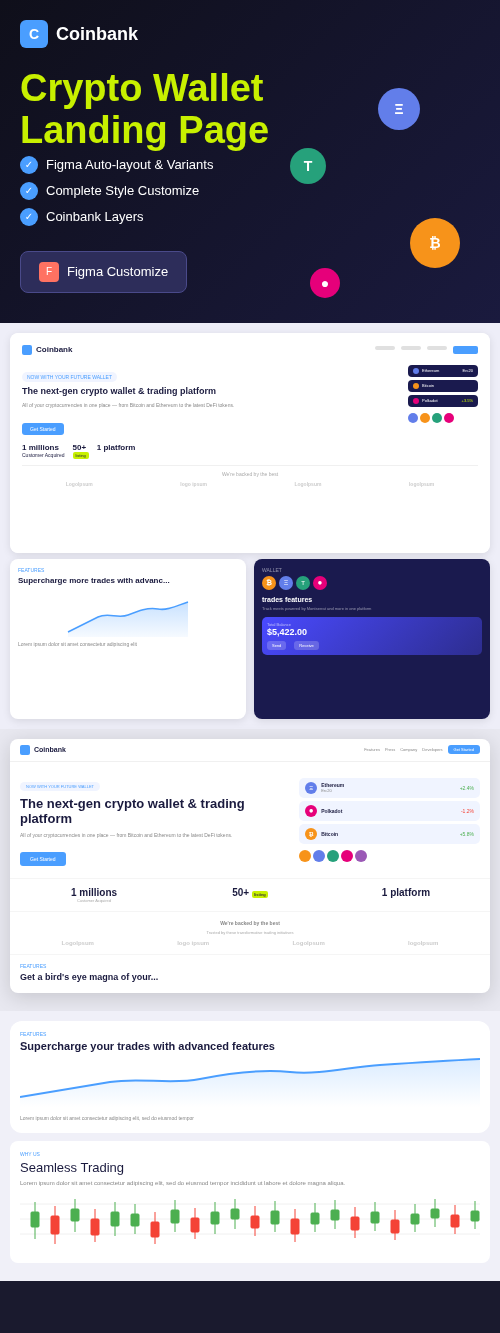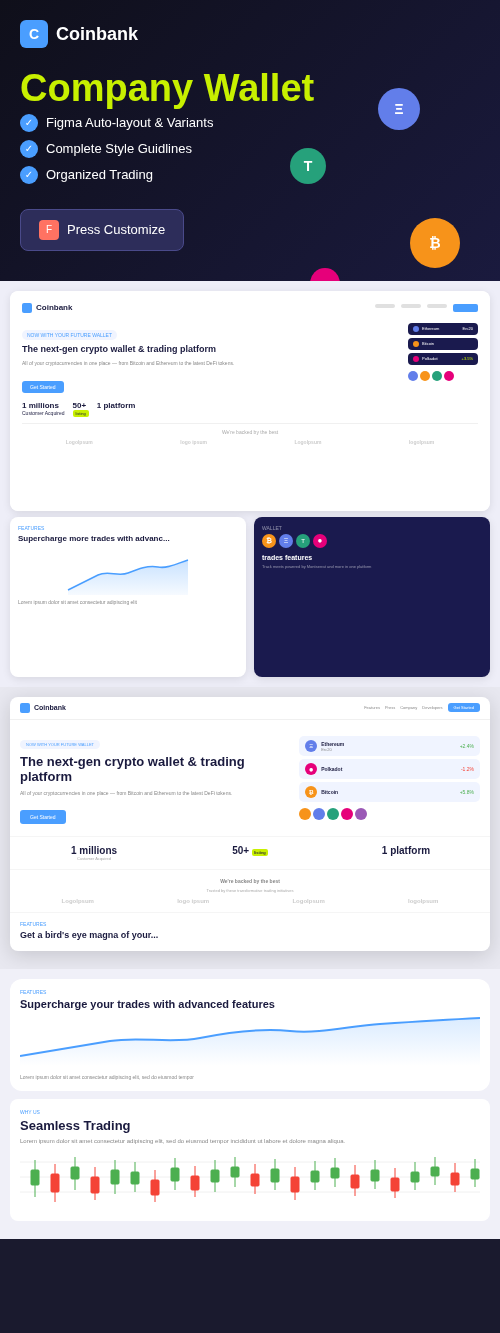--- a/index.html
+++ b/index.html
@@ -311,41 +311,42 @@
 <body>
 
 <div class="header-section">
   <div class="brand-logo">
     <div class="logo-icon">C</div>
     <span class="logo-text">Coinbank</span>
   </div>
 
   <div style="position:relative;">
     <div class="main-title">
-      <div class="line1">Company Wallet</div>
+      <div class="line1">Crypto Wallet</div>
+      <div class="line2">Landing Page</div>
     </div>
 
     <ul class="features-list">
       <li>
         <span class="check-icon">✓</span>
         <span>Figma Auto-layout &amp; Variants</span>
       </li>
       <li>
         <span class="check-icon">✓</span>
-        <span>Complete Style Guidlines</span>
+        <span>Complete Style Customize</span>
       </li>
       <li>
         <span class="check-icon">✓</span>
-        <span>Organized Trading</span>
+        <span>Coinbank Layers</span>
       </li>
     </ul>
 
     <button class="easy-customize-btn">
       <span class="figma-icon">F</span>
-      <span>Press Customize</span>
+      <span>Figma Customize</span>
     </button>
 
     
     <div class="floating-icons">
       <div class="float-icon tether">T</div>
       <div class="float-icon eth">Ξ</div>
       <div class="float-icon btc">₿</div>
       <div class="float-icon dot">●</div>
     </div>
   </div>
@@ -454,20 +455,28 @@
         <div style="display:flex; gap:3px; margin-bottom:6px;">
           <div style="width:14px;height:14px;background:#f7931a;border-radius:50%;display:flex;align-items:center;justify-content:center;font-size:7px;color:white;font-weight:bold;">₿</div>
           <div style="width:14px;height:14px;background:#627eea;border-radius:50%;display:flex;align-items:center;justify-content:center;font-size:7px;color:white;">Ξ</div>
           <div style="width:14px;height:14px;background:#26a17b;border-radius:50%;display:flex;align-items:center;justify-content:center;font-size:6px;color:white;">T</div>
           <div style="width:14px;height:14px;background:#e6007a;border-radius:50%;display:flex;align-items:center;justify-content:center;font-size:8px;color:white;">●</div>
         </div>
 
         <div style="font-size:7px; font-weight:bold; color:white; margin-bottom:3px;">trades features</div>
         <div style="font-size:4px; color:rgba(255,255,255,0.5); margin-bottom:6px; line-height:1.4;">Track meets powered by Montserrat and more in one platform</div>
 
+        <div style="background:linear-gradient(135deg,#4a4aff,#2d2d8f);border-radius:5px;padding:5px;">
+          <div style="font-size:4px;color:rgba(255,255,255,0.6);">Total Balance</div>
+          <div style="font-size:9px;font-weight:bold;color:white;">$5,422.00</div>
+          <div style="display:flex;gap:8px;margin-top:4px;">
+            <div style="background:rgba(255,255,255,0.2);border-radius:3px;padding:2px 5px;font-size:4px;color:white;">Send</div>
+            <div style="background:rgba(255,255,255,0.2);border-radius:3px;padding:2px 5px;font-size:4px;color:white;">Receive</div>
+          </div>
+        </div>
       </div>
     </div>
   </div>
 </div>
 
 <div style="background:#e8e8f0; padding:10px;">
 
   <div style="background:white; border-radius:8px; overflow:hidden; box-shadow:0 4px 20px rgba(0,0,0,0.15); margin-bottom:8px;">
 
     <div style="padding:6px 10px; border-bottom:1px solid #f0f0f0; display:flex; align-items:center; justify-content:space-between;">
@@ -570,21 +579,21 @@
         </linearGradient>
       </defs>
       <path d="M0,40 C30,35 60,30 90,25 C120,20 150,28 180,22 C210,16 240,12 270,15 C300,18 330,10 360,8 C390,6 420,4 460,2 L460,50 L0,50 Z" fill="url(#scGrad)"></path>
       <path d="M0,40 C30,35 60,30 90,25 C120,20 150,28 180,22 C210,16 240,12 270,15 C300,18 330,10 360,8 C390,6 420,4 460,2" fill="none" stroke="#4a9eff" stroke-width="2"></path>
     </svg>
     <div style="font-size:5px;color:#888;line-height:1.5;margin-top:4px;">Lorem ipsum dolor sit amet consectetur adipiscing elit, sed do eiusmod tempor</div>
   </div>
 
   <div style="background:white;border-radius:8px;padding:10px;margin-bottom:8px;">
     <div style="font-size:5px;color:#4a9eff;margin-bottom:3px;">WHY US</div>
-    <div style="font-size:13px;font-weight:bold;color:#1a1a3e;margin-bottom:4px;">Seamless Trading</div>
+    <div style="font-size:13px;font-weight:normal;color:#1a1a3e;margin-bottom:4px;">Seamless Trading</div>
     <div style="font-size:6px;color:#888;margin-bottom:6px;line-height:1.5;">Lorem ipsum dolor sit amet consectetur adipiscing elit, sed do eiusmod tempor incididunt ut labore et dolore magna aliqua.</div>
     
     <svg width="100%" height="55" viewBox="0 0 460 55">
 
       <line x1="0" y1="10" x2="460" y2="10" stroke="#f0f0f0" stroke-width="1"></line>
       <line x1="0" y1="25" x2="460" y2="25" stroke="#f0f0f0" stroke-width="1"></line>
       <line x1="0" y1="40" x2="460" y2="40" stroke="#f0f0f0" stroke-width="1"></line>
 
       <g class="candle-up">
         <line x1="15" y1="8" x2="15" y2="45" stroke="#4caf50" stroke-width="1"></line>

